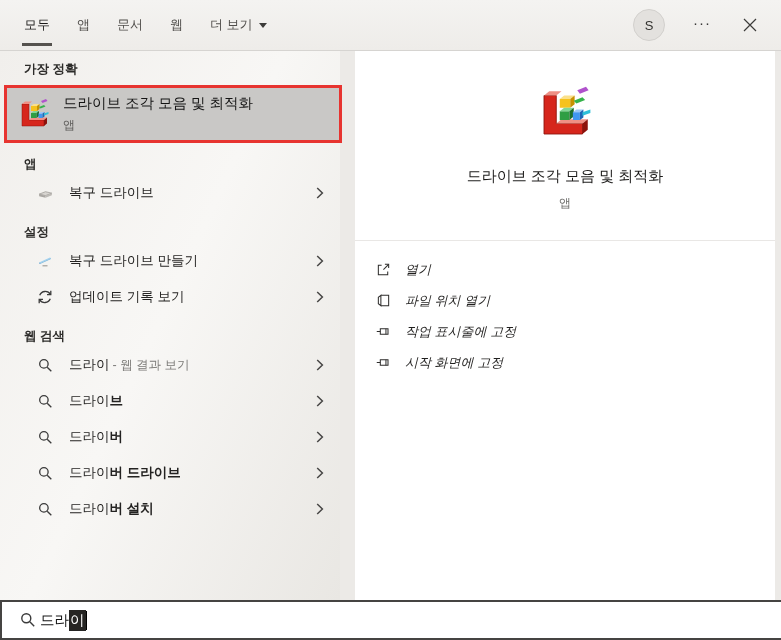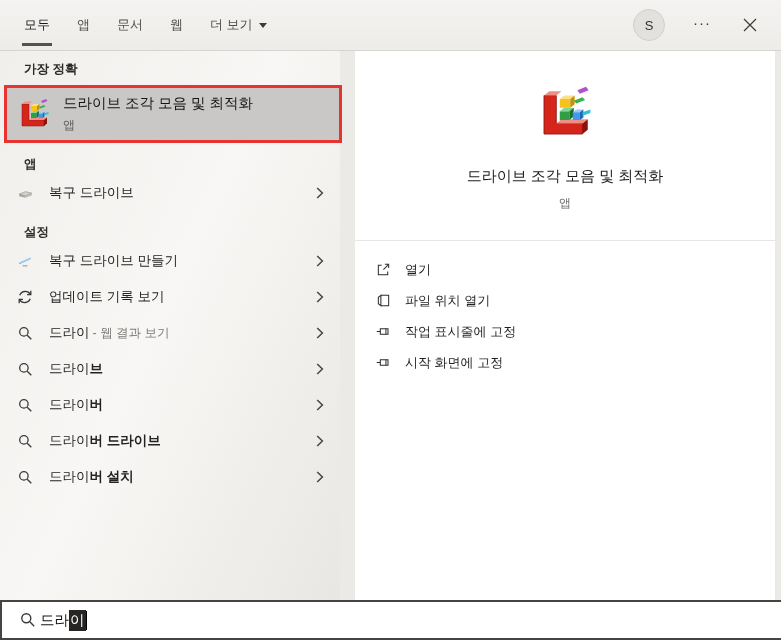--- a/index.html
+++ b/index.html
@@ -18,35 +18,35 @@
   .more-dots{font-size:15px;letter-spacing:1px;color:#3a3938;padding-bottom:6px;}
   .close-btn{display:flex;align-items:center;justify-content:center;width:22px;height:22px;}
 
   
   .left-panel{position:absolute;top:51px;left:0;width:340px;height:549px;background:linear-gradient(115deg,#f1efec 0%,#f8f7f5 48%,#e9e7e3 100%);}
   .section-header{margin:13px 0 2px 24px;font-size:12.5px;font-weight:700;color:#2d2c2a;}
   .section-header.first{margin-top:10px;}
   .best-match{margin:7px 0 2px 4px;width:338px;height:58px;box-sizing:border-box;background:#c9c8c6;border:3px solid #e73430;display:flex;align-items:center;padding-left:11px;gap:13px;cursor:default;}
   .bm-title{font-size:14.5px;color:#141414;}
   .bm-type{font-size:12px;color:#5d5c5a;margin-top:4px;}
-  .row{height:36px;display:flex;align-items:center;padding:0 16px 0 16px;gap:15px;font-size:13.5px;color:#232221;cursor:default;}
+  .row{height:36px;display:flex;align-items:center;padding:0 16px 0 36px;gap:15px;font-size:13.5px;color:#232221;cursor:default;}
   .ric{width:18px;display:flex;justify-content:center;align-items:center;flex:none;}
   .rlabel{display:flex;align-items:baseline;white-space:nowrap;}
   .rlabel .completion{font-weight:700;}
   .rlabel .suffix{font-size:12.5px;color:#7b7a77;margin-left:3px;}
   .chev{margin-left:auto;display:flex;align-items:center;}
 
   
   .right-panel{position:absolute;top:51px;left:355px;width:420px;height:549px;background:#ffffff;}
   .app-hero{text-align:center;padding-top:34px;}
   .app-title{margin-top:26px;font-size:15px;color:#1b1a19;}
   .app-type{margin-top:9px;font-size:12px;color:#6d6c6a;}
   .divider{margin-top:28px;border-top:1px solid #e9e7e5;}
   .actions{padding:13px 0 0 20px;}
-  .action{display:flex;align-items:center;gap:13px;height:31px;font-size:13px;color:#201f1e;cursor:default;}
+  .action{display:flex;align-items:center;gap:13px;height:31px;font-size:13px;color:#201f1e;cursor:default;font-style:italic;}
   .aic{width:17px;display:flex;justify-content:center;align-items:center;flex:none;}
 
   
   .search-bar{position:absolute;left:0;top:600px;width:781px;height:40px;box-sizing:border-box;background:#ffffff;border-top:2px solid #454442;border-bottom:2px solid #454442;border-left:2px solid #454442;display:flex;align-items:center;padding-left:18px;gap:4px;text-align:right;}
   .search-text{font-size:14.5px;color:#111;display:flex;align-items:center;}
   .composing{background:#262523;color:#ffffff;padding:1px 1px;}
   .ime-caret{display:inline-block;width:1.5px;height:19px;background:#000;}
 
   svg{display:block;}
 </style>
@@ -181,20 +181,21 @@
       <span class="rlabel">
           <span>업데이트 기록 보기</span>
         </span>
       <span class="chev">
           <svg width="8" height="12">
             <use href="#chevR"></use>
           </svg>
         </span>
     </div>
 
+    <div class="section-header">웹 검색</div>
     <div class="row">
       <span class="ric">
           <svg width="15" height="15">
             <use href="#glass"></use>
           </svg>
         </span>
       <span class="rlabel">
           <span>드라이</span>
           <span class="suffix">- 웹 결과 보기</span>
         </span>

